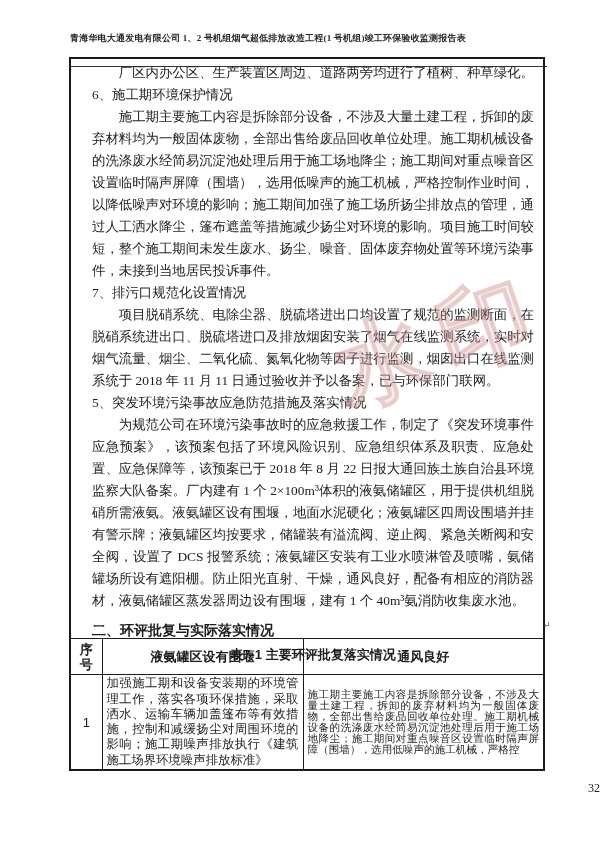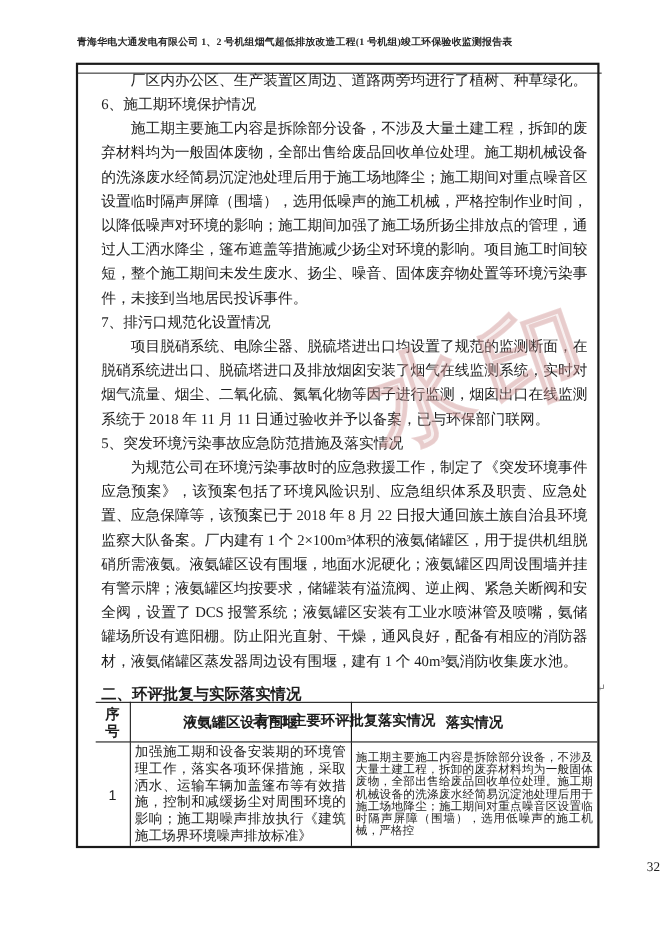--- a/index.html
+++ b/index.html
@@ -25,21 +25,21 @@
     font-size:13.4px;line-height:22px;text-align:justify;
     color:#1d1d1d;
   }
   .para{margin:0;text-indent:2em;}
   .sec-heading{margin:0;text-indent:0;font-weight:normal;font-size:13.4px;line-height:22px;}
   .sec2-heading{margin:6px 0 0 0;font-weight:bold;font-size:14px;line-height:24px;font-family:"Liberation Sans","DejaVu Sans",sans-serif;}
   .table-title{
     margin:2px 0 0 0;text-align:center;font-weight:bold;font-size:13px;line-height:22px;
     font-family:"Liberation Sans","DejaVu Sans",sans-serif;
   }
-  .table-wrap{position:absolute;left:0;right:0;bottom:0;margin-left:16px;}
+  .table-wrap{position:absolute;left:0;right:0;bottom:0;}
   table.impl-table{width:100%;border-collapse:collapse;table-layout:fixed;}
   table.impl-table td,table.impl-table th{
     border:1px solid #1a1a1a;vertical-align:middle;box-sizing:border-box;
     padding:1px 4px;
   }
   table.impl-table tr :first-child{border-left:none;}
   table.impl-table tr :last-child{border-right:none;}
   table.impl-table tr:last-child td{border-bottom:none;}
   th.h-cell{
     font-weight:bold;font-size:13px;line-height:15px;text-align:center;
@@ -103,21 +103,21 @@
     <table class="impl-table">
       <colgroup>
         <col style="width:31px">
         <col style="width:201px">
         <col>
       </colgroup>
       <tbody>
           <tr>
         <th class="h-cell">序号</th>
         <th class="h-cell">液氨罐区设有围堰</th>
-        <th class="h-cell">落实情况</th>
+        <th class="h-cell">通风良好</th>
       </tr>
       <tr>
         <td class="no-cell">1</td>
         <td class="req-cell">加强施工期和设备安装期的环境管理工作，落实各项环保措施，采取洒水、运输车辆加盖篷布等有效措施，控制和减缓扬尘对周围环境的影响；施工期噪声排放执行《建筑施工场界环境噪声排放标准》</td>
         <td class="impl-cell">施工期主要施工内容是拆除部分设备，不涉及大量土建工程，拆卸的废弃材料均为一般固体废物，全部出售给废品回收单位处理。施工期机械设备的洗涤废水经简易沉淀池处理后用于施工场地降尘；施工期间对重点噪音区设置临时隔声屏障（围墙），选用低噪声的施工机械，严格控</td>
       </tr>
     </tbody>
       </table>
   </div>
 </div>

